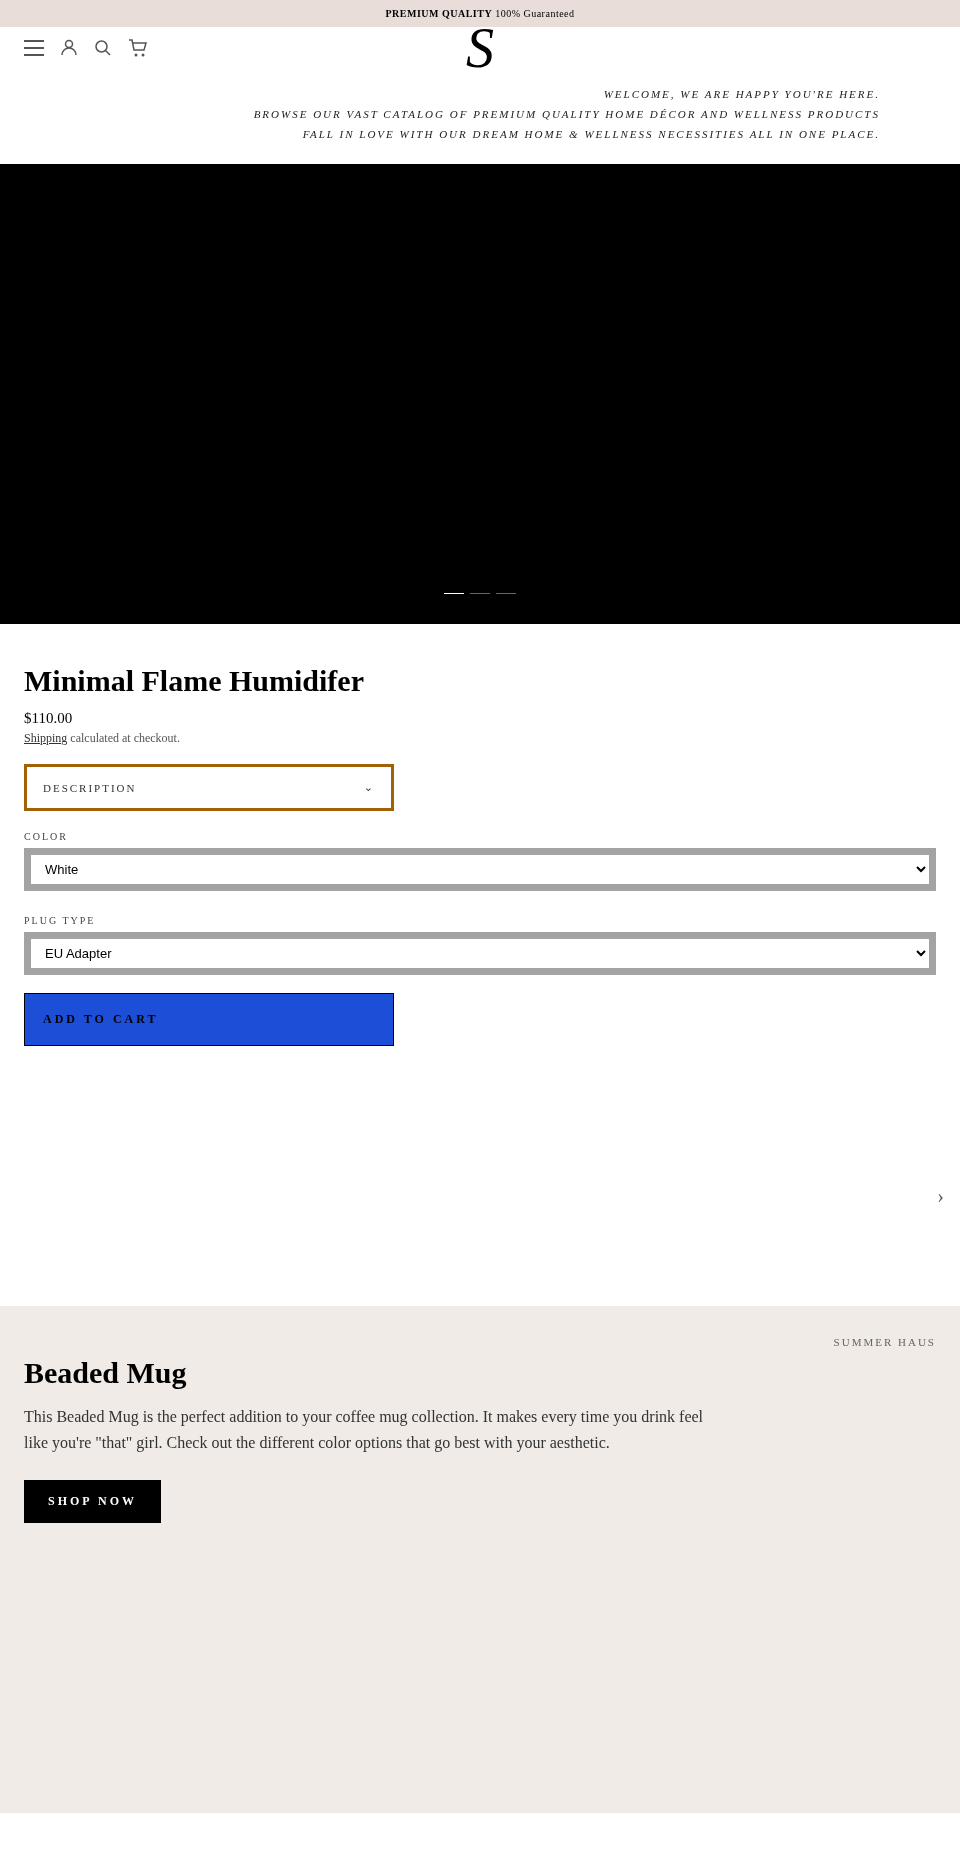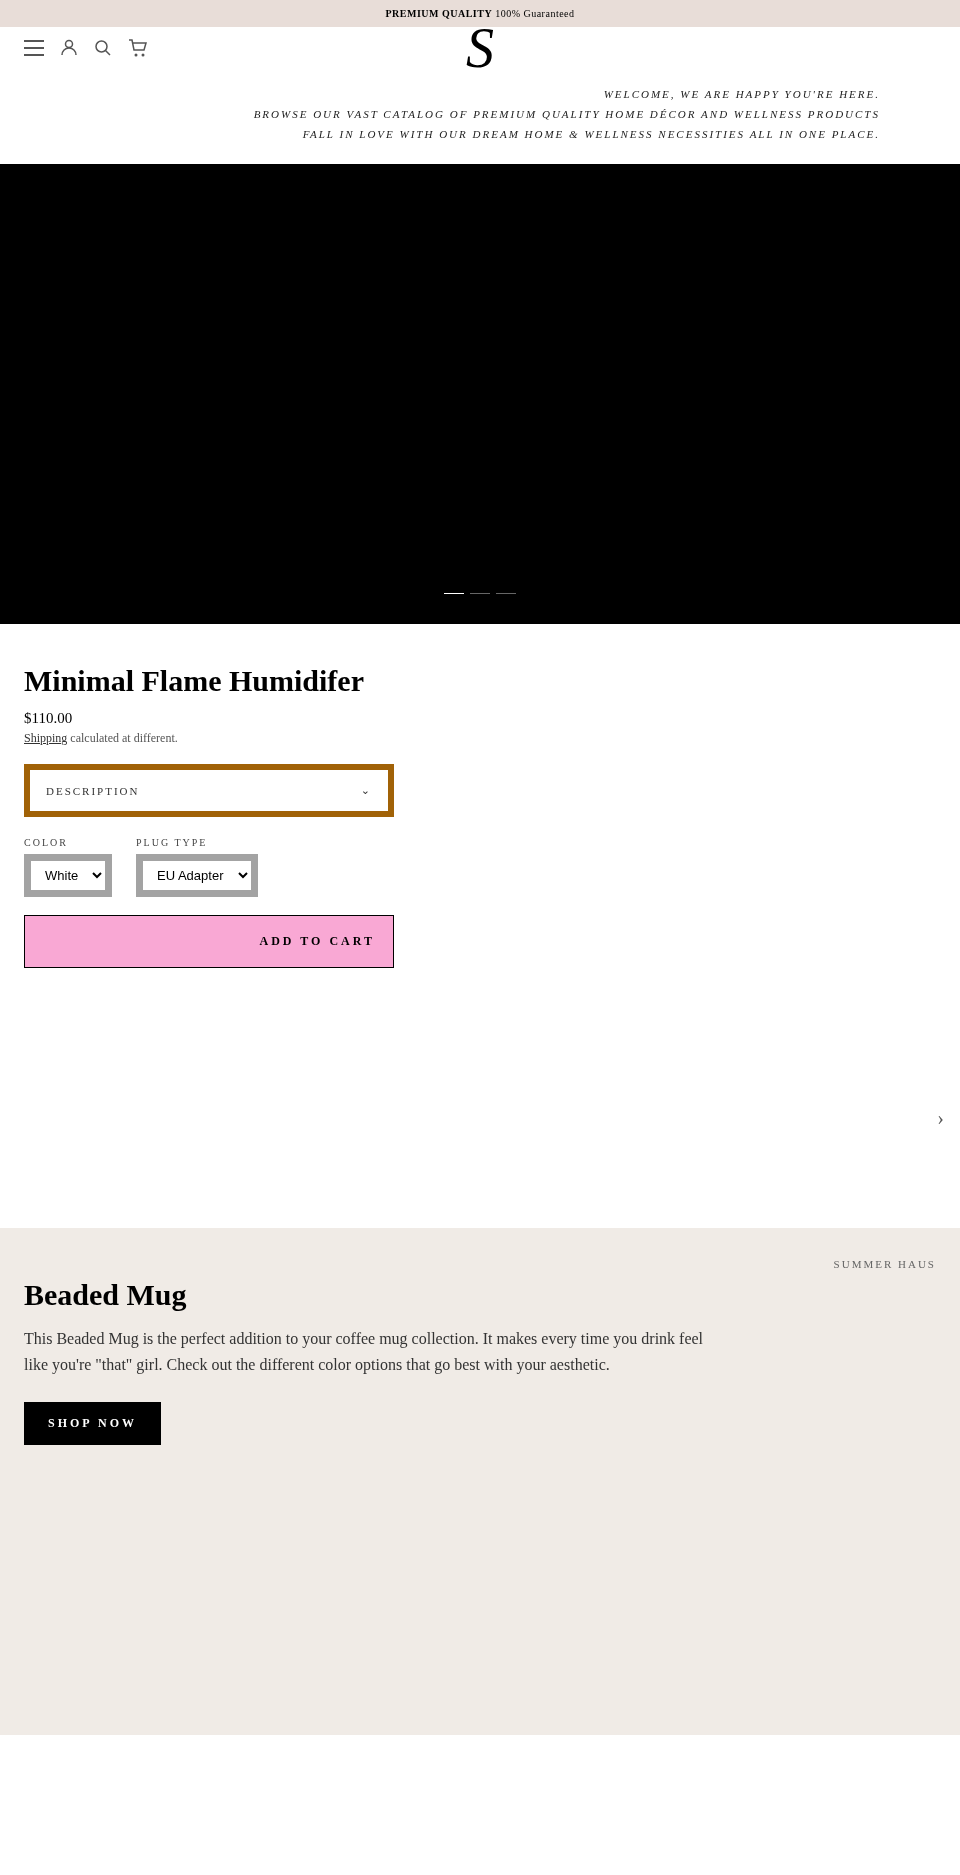--- a/index.html
+++ b/index.html
@@ -110,21 +110,21 @@
       color: #555;
       margin-bottom: 18px;
     }
     .product-shipping a {
       color: #333;
       text-decoration: underline;
     }
 
     
     .description-accordion {
-      border: 6px solid #a16207;
+      border: 3px solid #a16207;
       border-radius: 0;
       padding: 14px 16px;
       display: flex;
       align-items: center;
       justify-content: space-between;
       cursor: pointer;
       margin-bottom: 20px;
       max-width: 370px;
     }
     .description-accordion span {
@@ -136,20 +136,21 @@
     .chevron-down {
       font-size: 14px;
       color: #555;
     }
 
     
     .options-row {
       display: flex;
       gap: 24px;
       margin-bottom: 18px;
+      flex-direction: column;
     }
     .option-group {
       display: flex;
       flex-direction: column;
       gap: 6px;
     }
     .option-label {
       font-size: 10px;
       letter-spacing: 2px;
       text-transform: uppercase;
@@ -164,27 +165,27 @@
       appearance: auto;
       min-width: 80px;
     }
 
     
     .add-to-cart-btn {
       display: block;
       width: 370px;
       padding: 18px;
       border: 1.5px solid #000;
-      background: #f9a8d4;
+      background: #1d4ed8;
       font-size: 12px;
       letter-spacing: 3px;
       text-transform: uppercase;
       font-family: 'Georgia', serif;
       cursor: pointer;
-      text-align: right;
+      text-align: left;
       font-weight: 600;
       margin-bottom: 10px;
     }
 
     
     .carousel-section {
       padding: 20px 24px 20px;
       position: relative;
       min-height: 220px;
       background: #fff;
@@ -303,21 +304,21 @@
     <div class="hero-dot"></div>
     <div class="hero-dot"></div>
   </div>
 </div>
 
 <div class="product-section">
   <h1 class="product-title">Minimal Flame Humidifer</h1>
   <div class="product-price">$110.00</div>
   <div class="product-shipping">
     <a>Shipping</a>
-    <span>calculated at different.</span>
+    <span>calculated at checkout.</span>
   </div>
 
   <div class="description-accordion">
     <span>DESCRIPTION</span>
     <span class="chevron-down">⌄</span>
   </div>
 
   <div class="options-row">
     <div class="option-group">
       <span class="option-label">COLOR</span>

